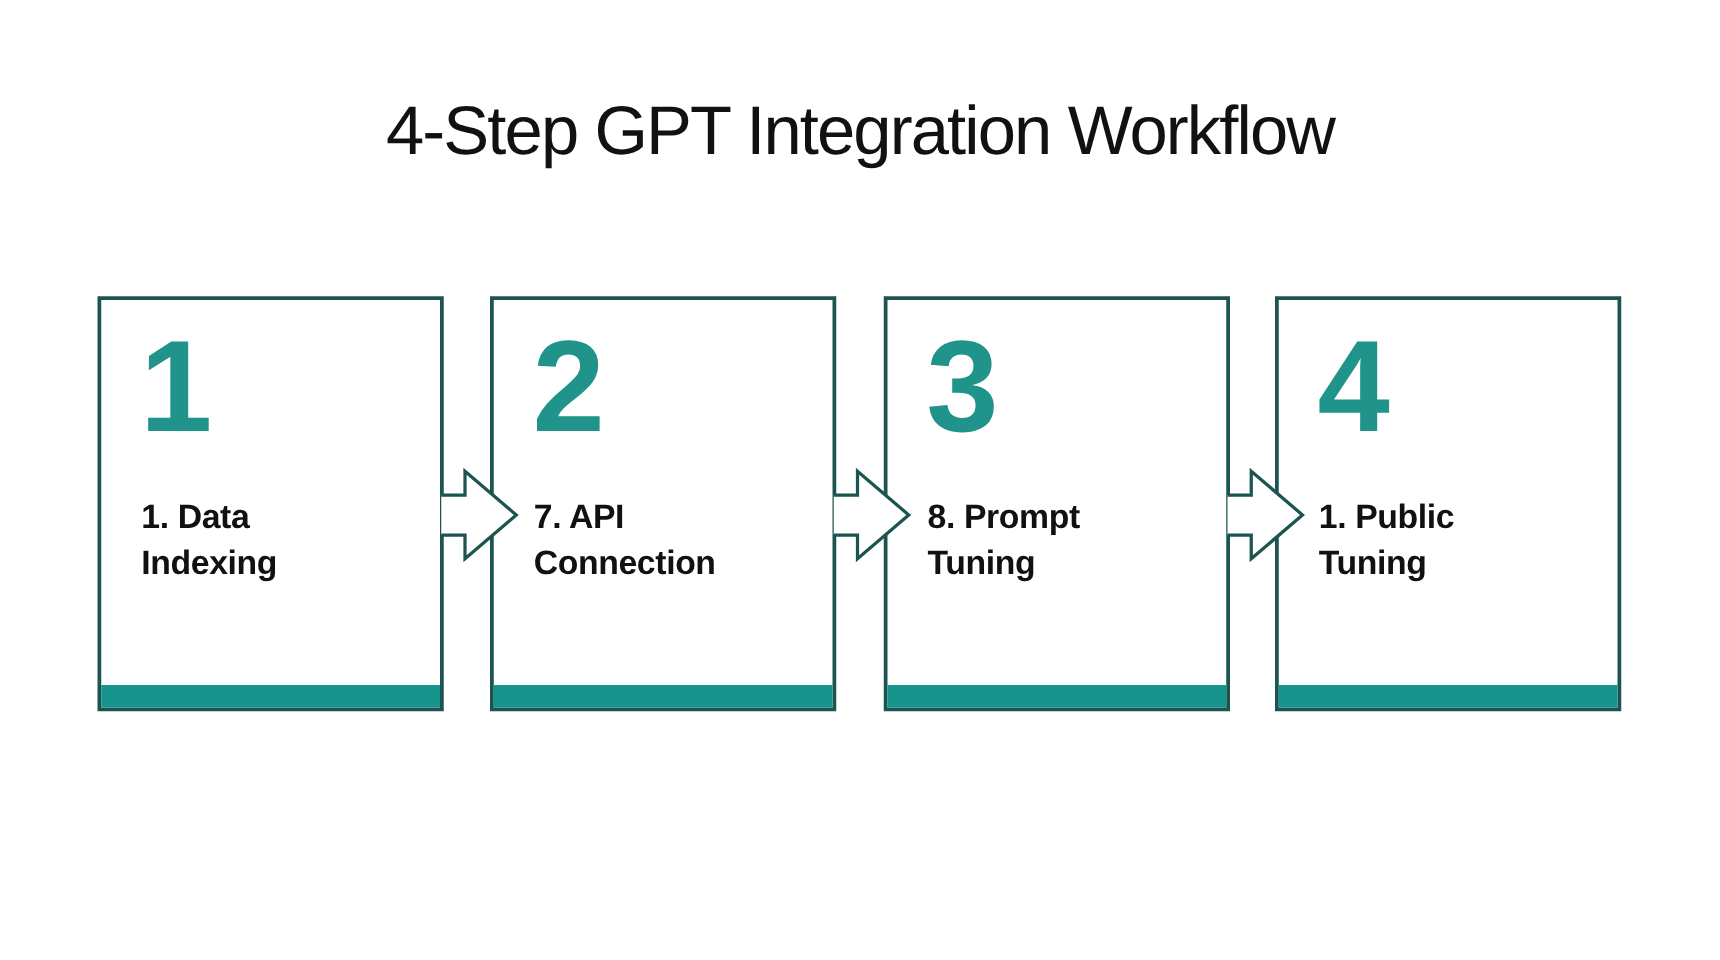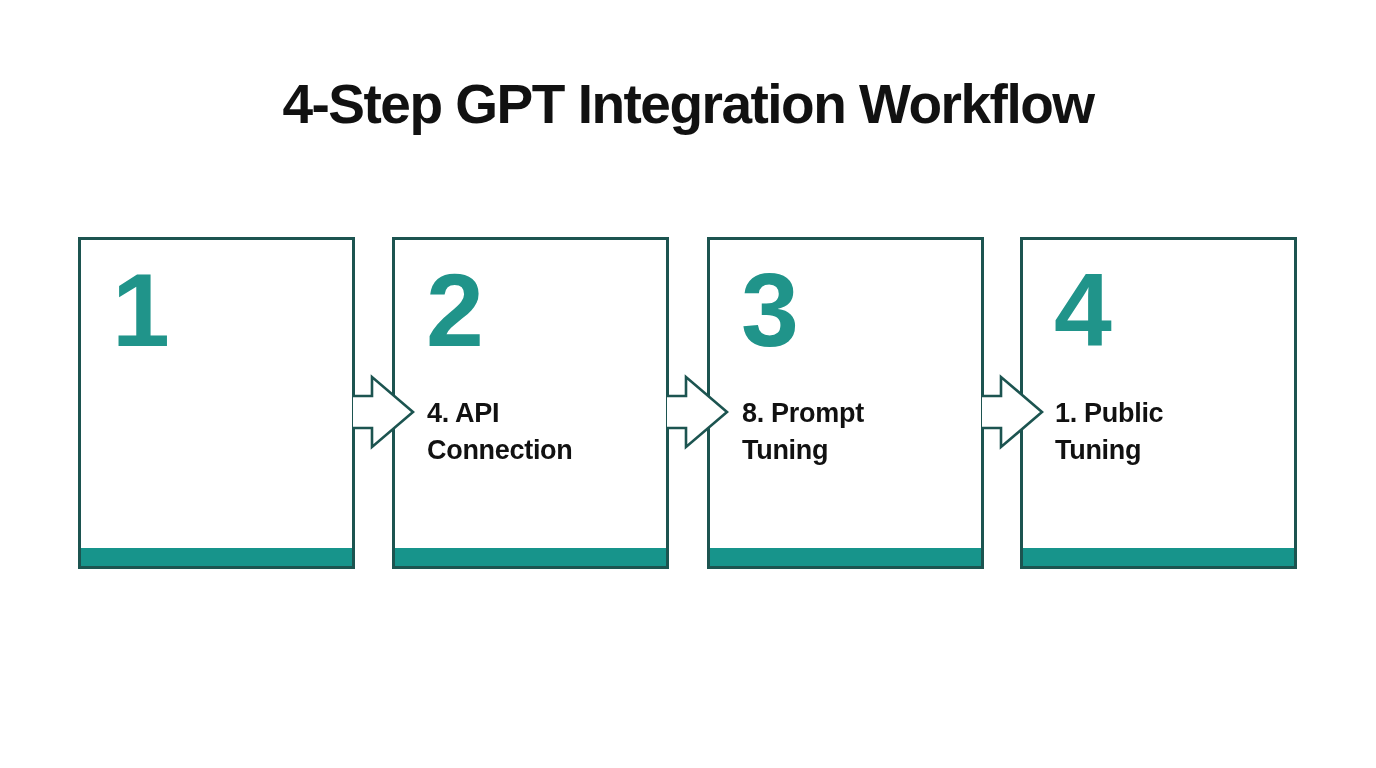--- a/index.html
+++ b/index.html
@@ -20,21 +20,21 @@
     position:relative;
     width:1376px;height:768px;
     background:var(--background);
   }
   .title{
     position:absolute;
     left:0; top:72px;
     width:1376px;
     text-align:center;
     font-size:55px;
-    font-weight:bold;
+    font-weight:normal;
     letter-spacing:-1.5px;
     color:var(--text);
   }
   .step-box{
     position:absolute;
     top:237px;
     width:277px;
     height:332px;
     background:#ffffff;
     border:3px solid var(--teal_dark);
@@ -77,27 +77,31 @@
 </style>
 </head>
 <body>
 
 <div class="canvas">
 
   <h1 class="title">4-Step GPT Integration Workflow</h1>
 
   <div class="step-box" id="box-1">
     <div class="step-num">1</div>
+    <div class="step-label">
+      <span>1. Data</span><br>
+      <span>Indexing</span>
+    </div>
     <div class="step-bar"></div>
   </div>
 
   <div class="step-box" id="box-2">
     <div class="step-num">2</div>
     <div class="step-label">
-      <span>4. API</span><br>
+      <span>7. API</span><br>
       <span>Connection</span>
     </div>
     <div class="step-bar"></div>
   </div>
 
   <div class="step-box" id="box-3">
     <div class="step-num">3</div>
     <div class="step-label">
       <span>8. Prompt</span><br>
       <span>Tuning</span>

